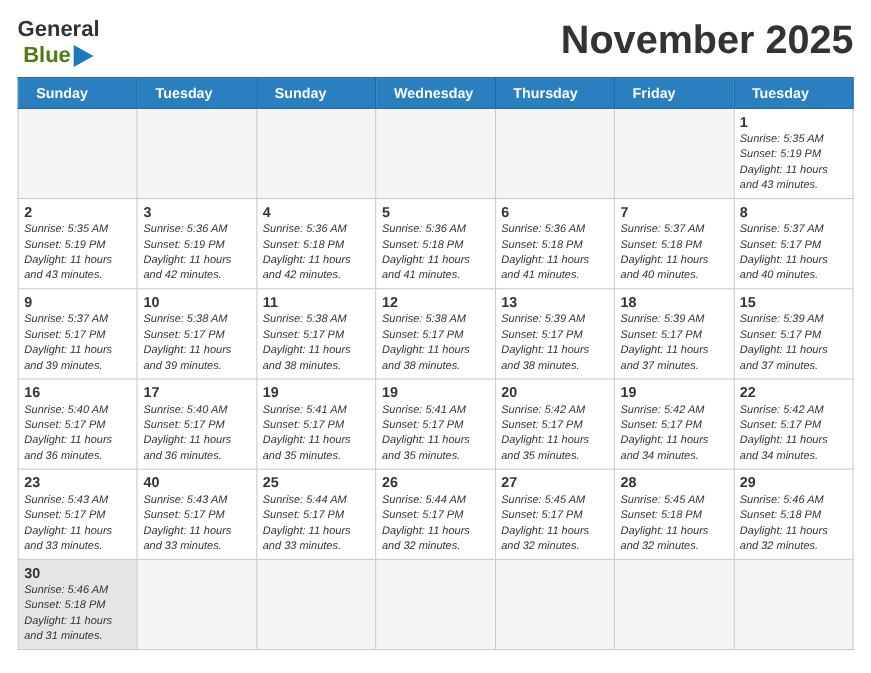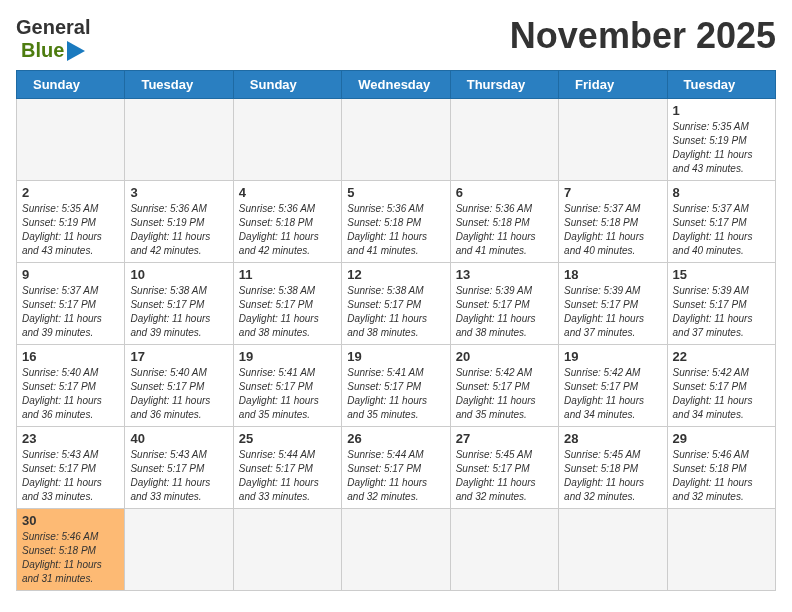--- a/index.html
+++ b/index.html
@@ -64,21 +64,21 @@
       margin-bottom: 2px;
       display: block;
     }
     .day-info {
       font-size: 10px;
       color: #333;
       line-height: 1.4;
       font-style: italic;
     }
     .last-row td {
-      background: #fdba74;
+      background: #e5e5e5;
     }
     .general-blue-logo {
       display: flex;
       align-items: center;
       gap: 0px;
     }
     .gb-text {
       font-size: 20px;
       font-weight: bold;
       color: #333;

